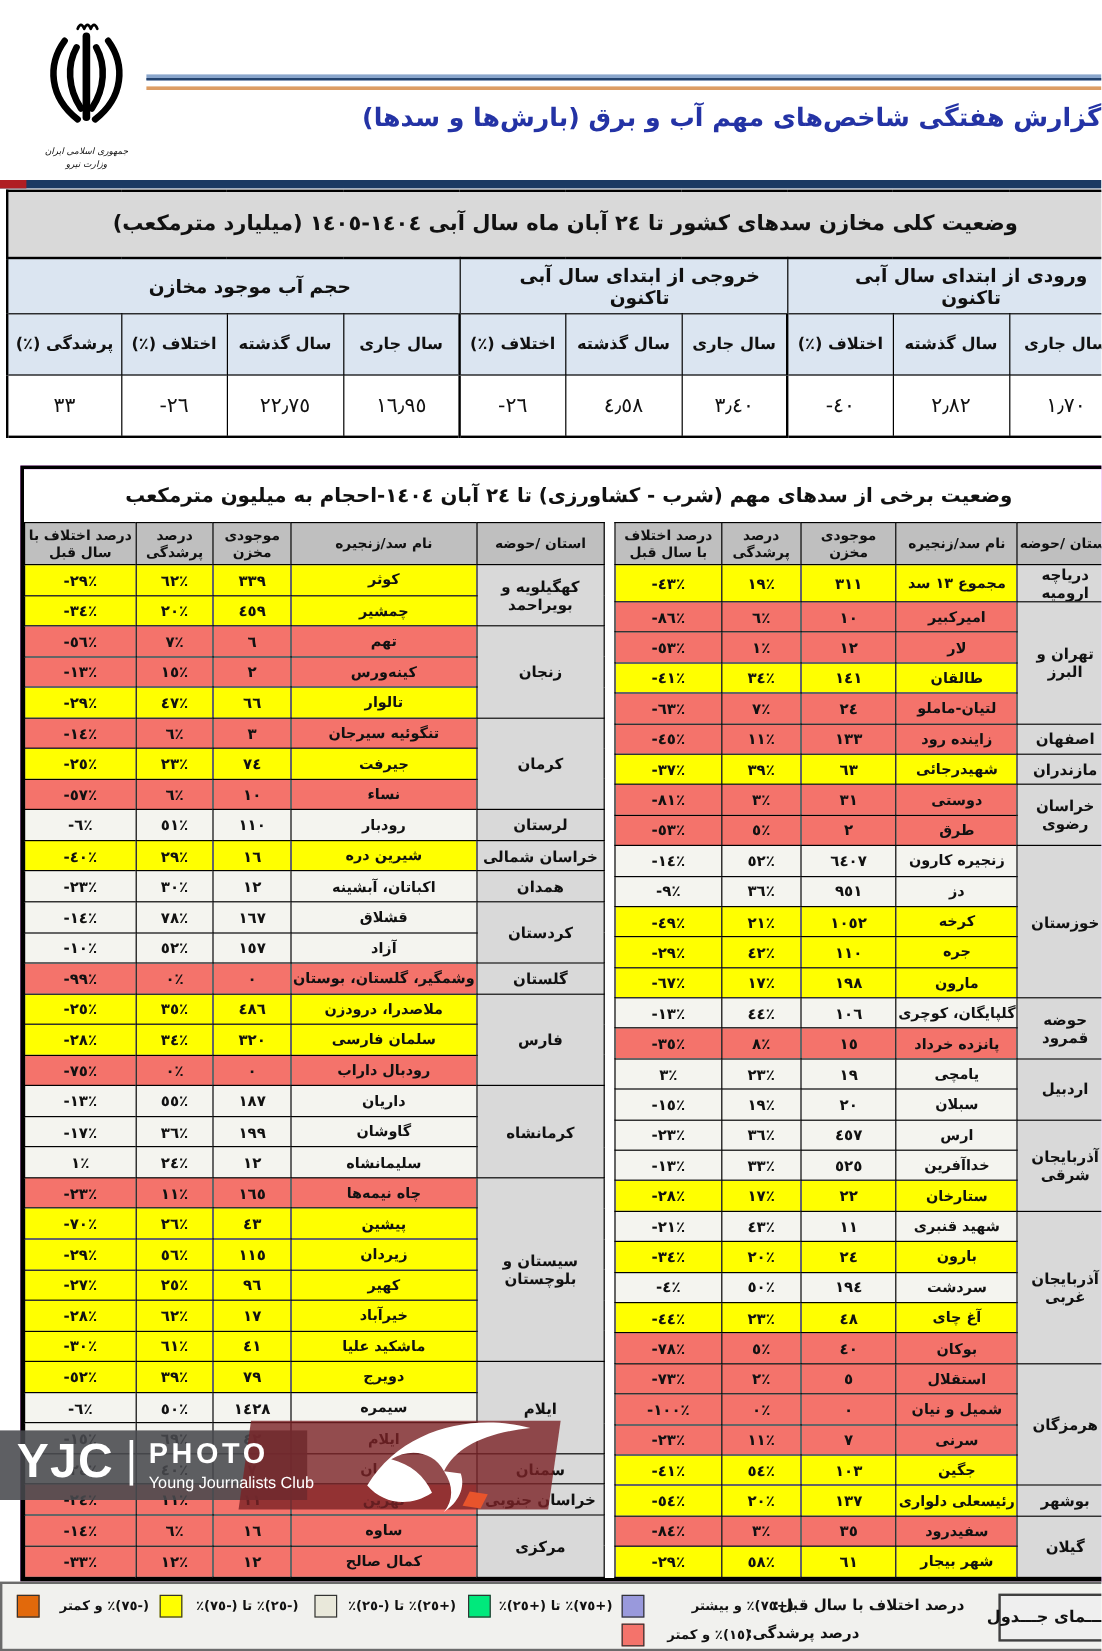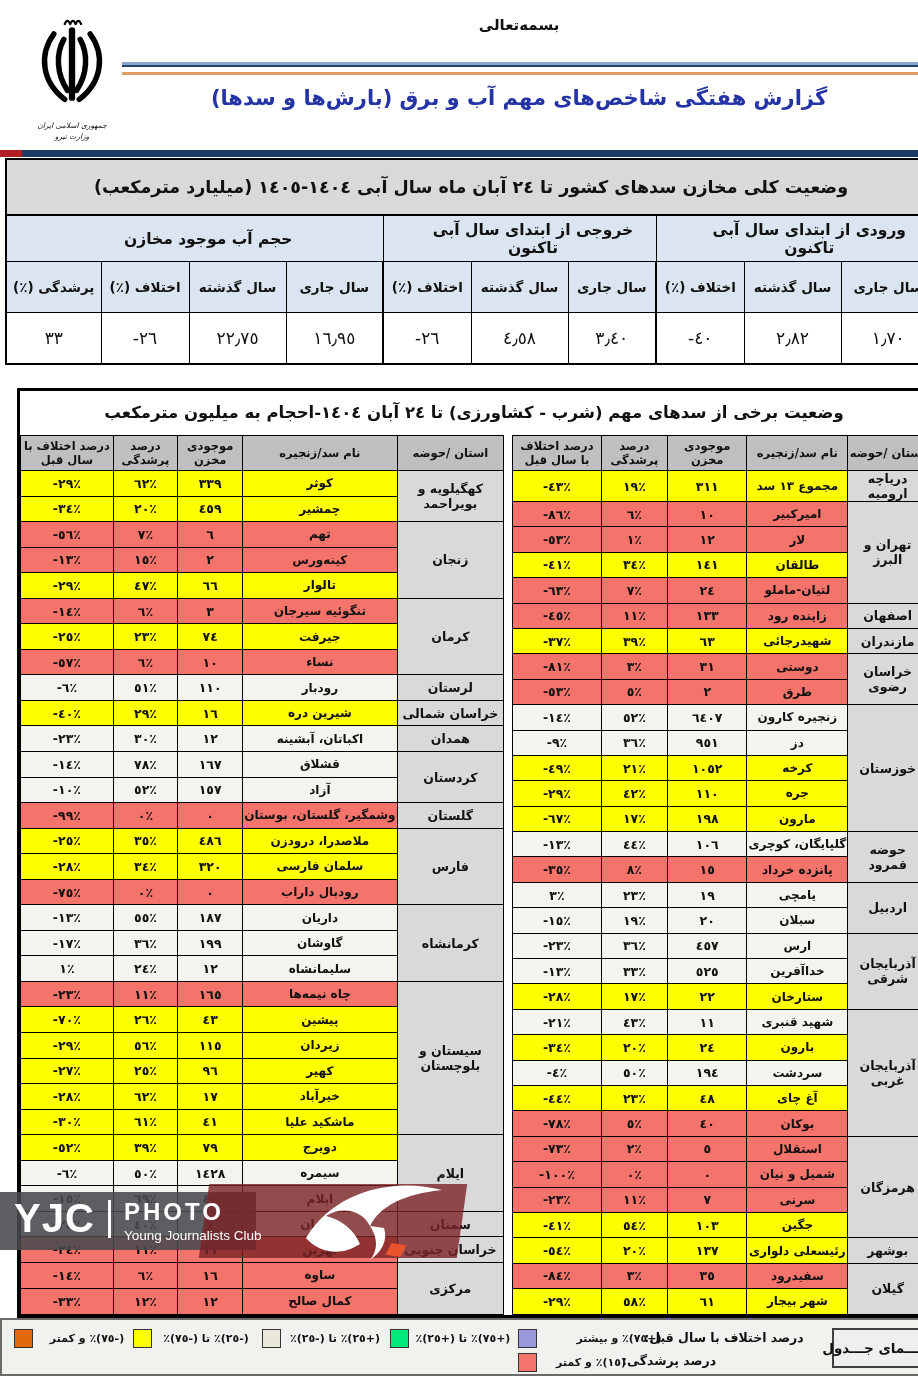--- a/index.html
+++ b/index.html
@@ -7,21 +7,21 @@
         font-family:"DejaVu Sans",sans-serif;color:#111;}
 
   
   .bismillah{position:absolute;top:16px;left:120px;right:0;text-align:center;
              font-size:15px;font-weight:600;direction:rtl;}
   .emblem{position:absolute;top:14px;left:22px;width:100px;text-align:center;}
   .emblem-cap{font-size:7.5px;font-style:italic;line-height:1.5;direction:rtl;margin-top:2px;}
   .hr-blue{position:absolute;top:62px;left:122px;right:0;height:3px;background:#8aa6cc;
            border-bottom:2px solid #24436e;}
   .hr-orange{position:absolute;top:72px;left:122px;right:0;height:3px;background:#dd9d64;}
-  .main-title{position:absolute;top:86px;left:120px;right:0;text-align:center;direction:rtl;
+  .main-title{position:absolute;top:86px;left:120px;right:0;text-align:right;direction:rtl;
               font-size:21px;font-weight:800;color:#2433a5;}
 
   
   .topbar{position:absolute;top:150px;left:0;width:918px;height:7px;background:#1b3a63;}
   .topbar-red{position:absolute;left:0;top:0;width:22px;height:7px;background:#b01e23;display:block;}
 
   
   #summary{position:absolute;top:158px;left:5px;width:930px;border-collapse:collapse;
            table-layout:fixed;direction:rtl;background:#fff;}
   #summary td{border:1px solid #000;text-align:center;vertical-align:middle;padding:0 2px;}
@@ -74,21 +74,20 @@
           font-size:13.5px;color:#fff;white-space:nowrap;}
   .wm-bird{position:absolute;left:300px;top:-6px;}
   .wm-ribbon{position:absolute;left:388px;top:62px;width:16px;height:12px;background:#e8542c;
              transform:skewX(-20deg) rotate(8deg);}
 </style>
 </head>
 <body>
 
 <div id="page">
 
-  <div class="bismillah">بسمه‌تعالی</div>
 
   <div class="emblem">
     <svg viewBox="0 0 100 110" width="92" height="100">
       <g fill="none" stroke="#000" stroke-linecap="round">
         <path d="M50 18 L50 92" stroke-width="7"></path>
         <path d="M42 11 Q45 4 48 11 M48 11 Q51 4 54 11 M54 11 Q57 4 60 11" stroke-width="2.5"></path>
         <path d="M41 28 C32 44 33 66 45 84" stroke-width="6"></path>
         <path d="M59 28 C68 44 67 66 55 84" stroke-width="6"></path>
         <path d="M30 22 C14 44 16 74 42 94" stroke-width="6"></path>
         <path d="M70 22 C86 44 84 74 58 94" stroke-width="6"></path>

